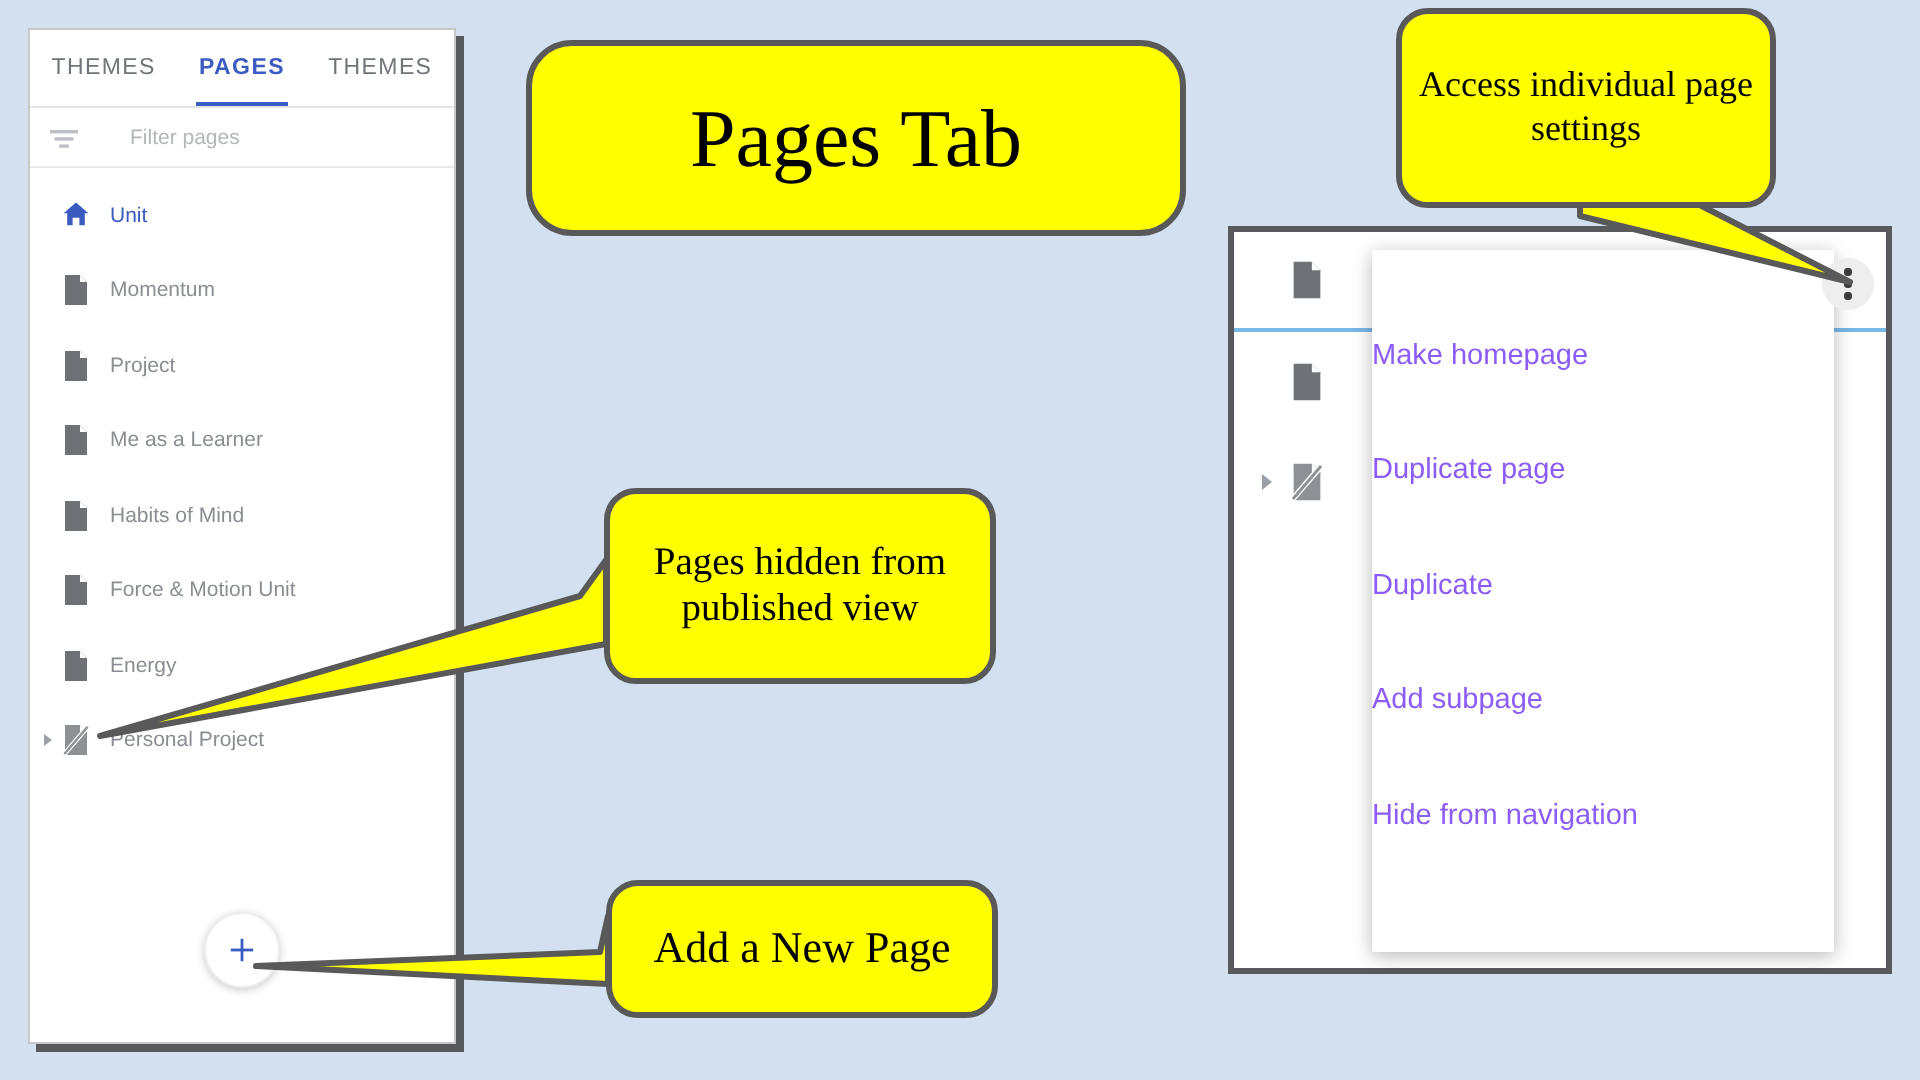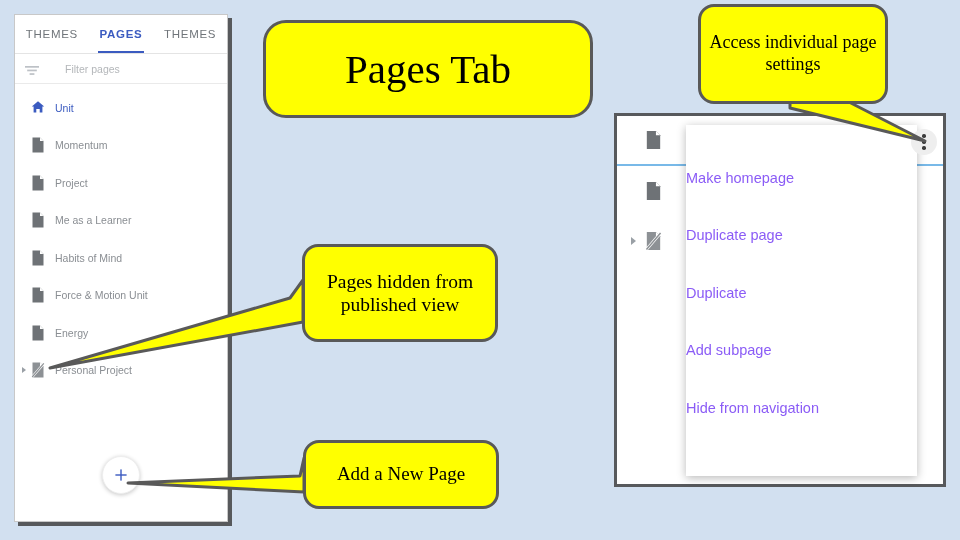--- a/index.html
+++ b/index.html
@@ -239,21 +239,21 @@
   #callout-hidden {
     left: 302px; top: 244px;
     width: 196px; height: 98px;
     font-size: 19.5px;
     line-height: 1.2;
     border-radius: 16px;
   }
   #callout-addpage {
     left: 303px; top: 440px;
     width: 196px; height: 69px;
-    font-size: 19px;
+    font-size: 22px;
     line-height: 1.2;
     border-radius: 16px;
   }
   .callout span { display: block; padding: 0 6px; }
 
   #pointer-layer {
     position: absolute;
     left: 0; top: 0;
     width: 960px; height: 540px;
     pointer-events: none;

